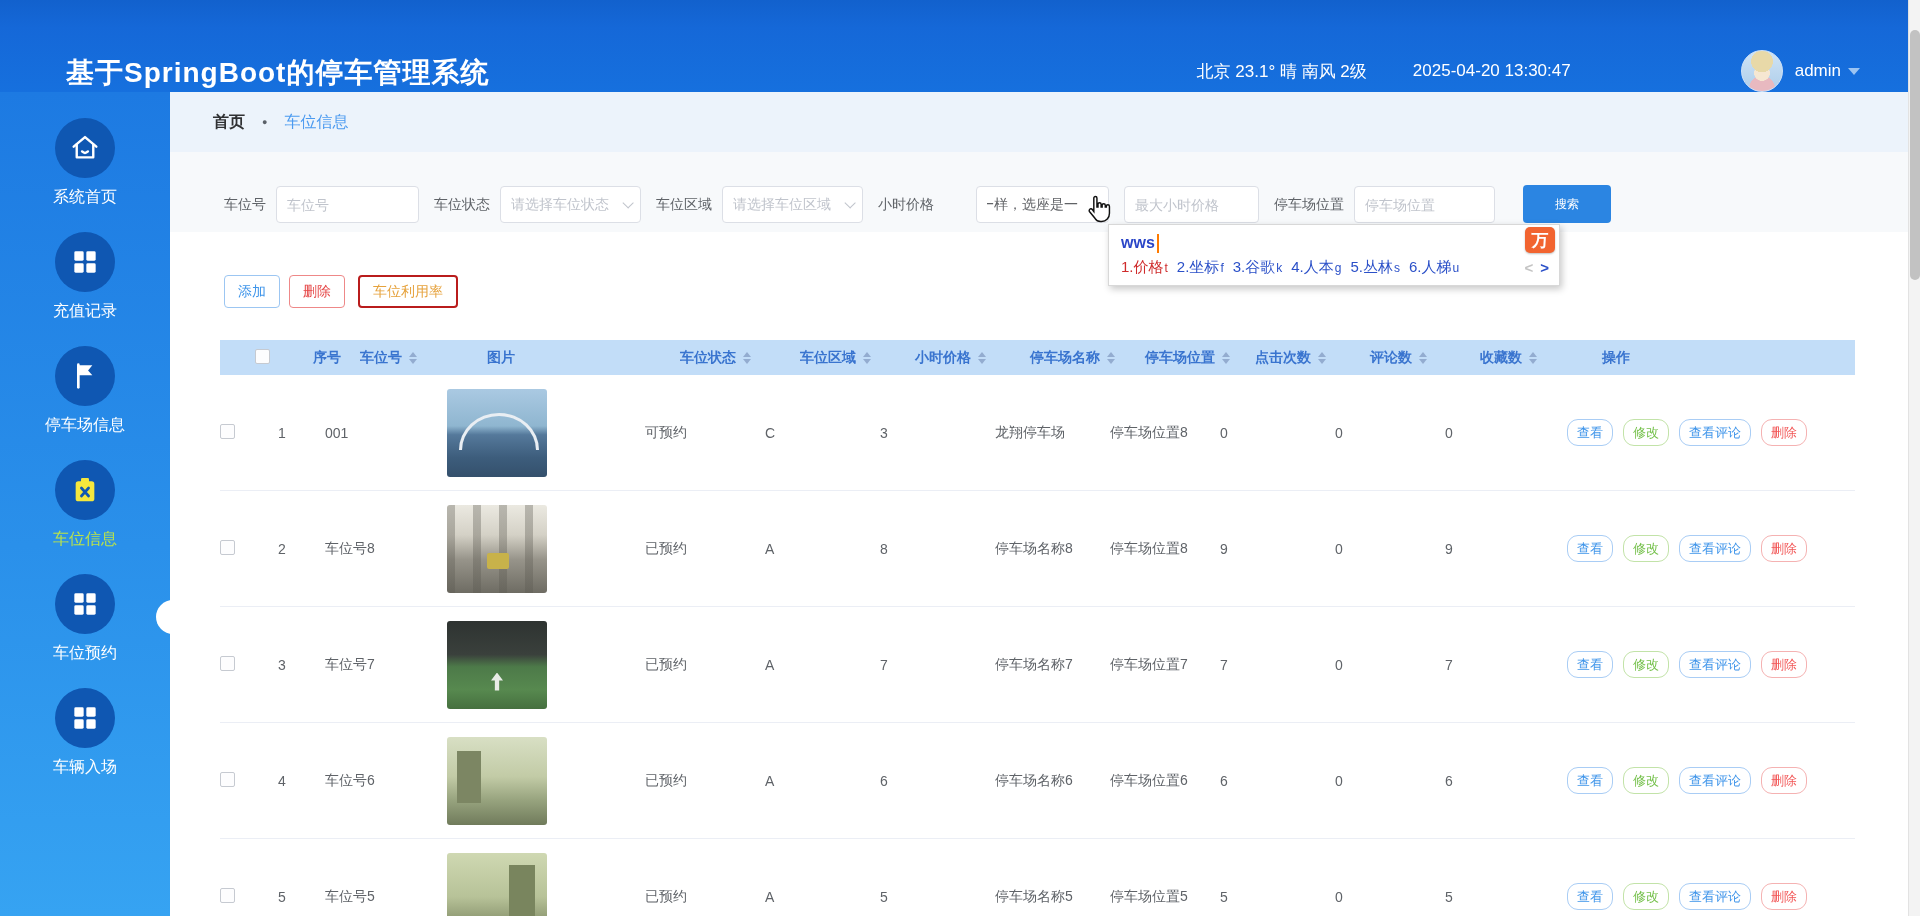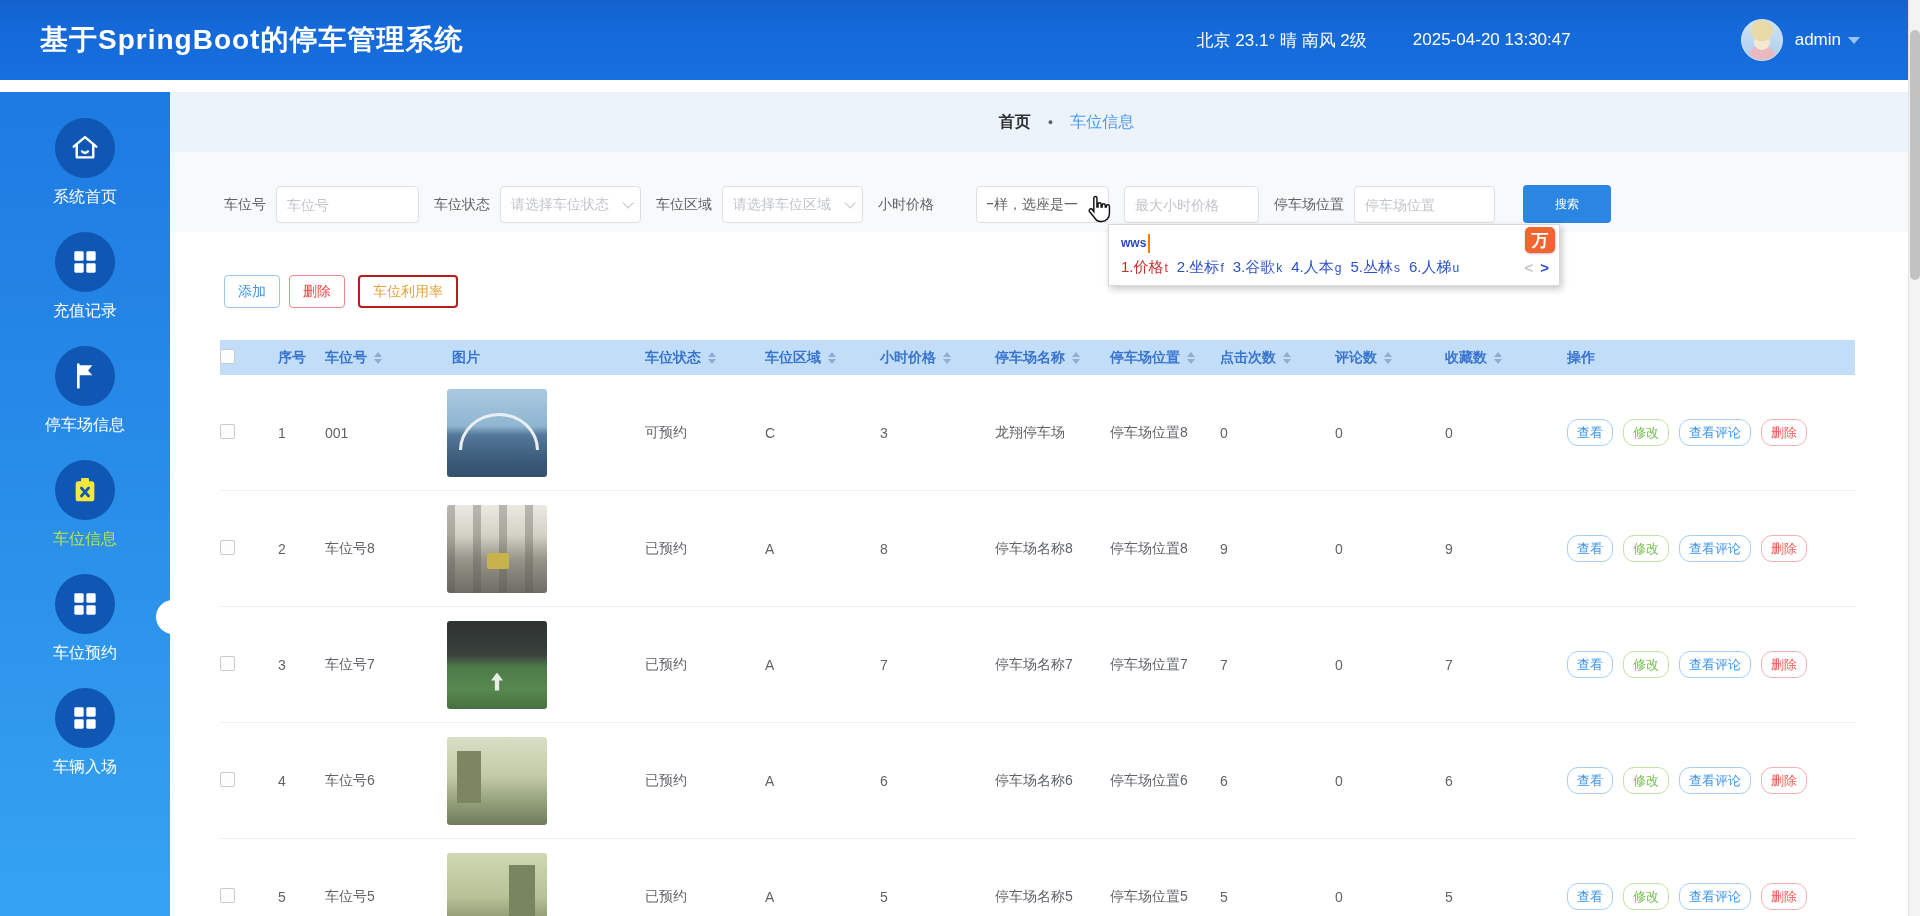--- a/index.html
+++ b/index.html
@@ -1,22 +1,22 @@
 <!DOCTYPE html>
 <html><head>
 <meta charset="utf-8">
 <style>
   * { margin:0; padding:0; box-sizing:border-box; }
   html,body { width:1920px; height:916px; overflow:hidden; }
   body { position:relative; font-family:"Liberation Sans","DejaVu Sans",sans-serif; background:#fff; color:#606266; }
 
   
-  .topbar { position:absolute; left:0; top:0; width:1920px; height:80px;
+  .topbar { position:absolute; left:0; top:0; width:1920px; height:92px;
     background:linear-gradient(180deg,#1261cd 0%,#1568d8 30%,#1670de 100%);
-    display:flex; align-items:center; z-index:30; }
+    display:flex; align-items:flex-end; z-index:30;padding-left:26px; }
   .app-title { color:#fff; font-size:28px; font-weight:bold; margin-left:40px; letter-spacing:1px; }
   .topbar-right { margin-left:auto; display:flex; align-items:center; color:#fff; font-size:17px; margin-right:60px; }
   .weather { margin-right:46px; }
   .datetime { margin-right:170px; }
   .avatar { width:42px; height:42px; border-radius:50%; margin-right:12px; border:1px solid #cfe2f8;
     background:
       radial-gradient(circle at 50% 26%, #e8d9a8 0 30%, transparent 31%),
       radial-gradient(circle at 50% 55%, #f6e7d2 0 26%, transparent 27%),
       radial-gradient(circle at 50% 95%, #e8b9c0 0 30%, transparent 31%),
       linear-gradient(180deg,#cfe4f6 0%,#aecdea 100%); }
@@ -29,21 +29,21 @@
     background:linear-gradient(180deg,#1d7ae2 0%,#2a90ea 55%,#36a3f2 100%); z-index:20; padding-top:16px; }
   .sb-item { height:114px; display:flex; flex-direction:column; align-items:center; padding-top:10px; cursor:pointer; }
   .sb-circle { width:60px; height:60px; border-radius:50%; background:#0f57b2; display:flex; align-items:center; justify-content:center; }
   .sb-circle svg { width:32px; height:32px; }
   .sb-label { margin-top:9px; color:#fff; font-size:16px; }
   .sb-item.active .sb-label { color:#b9e24b; }
   .notch { position:absolute; left:156px; top:600px; width:34px; height:34px; border-radius:50%; background:#fff; z-index:21; }
 
   
   .content { position:absolute; left:170px; top:92px; width:1750px; height:824px; background:#fff; }
-  .crumb-band { height:60px; background:#ecf3fb; display:flex; align-items:center; padding-left:43px;justify-content:center; }
+  .crumb-band { height:60px; background:#ecf3fb; display:flex; align-items:center; padding-left:43px; }
   .crumb-home { font-size:16px; font-weight:bold; color:#303133; }
   .crumb-sep { font-size:9px; color:#5a6068; margin:0 17px; }
   .crumb-cur { font-size:16px; color:#4b9af0; }
 
   .filter-band { height:80px; background:#f7f9fb; display:flex; align-items:flex-end; padding:0 0 9px 54px; }
   .f-group { display:flex; align-items:center; margin-right:15px; }
   .f-label { font-size:14px; color:#5f6368; margin-right:10px; white-space:nowrap; }
   .f-input, .f-select { height:37px; background:#fff; border:1px solid #dcdfe6; border-radius:4px;
     font-size:14px; color:#606266; padding:0 10px; font-family:inherit; }
   .f-input::placeholder { color:#c0c4cc; }
@@ -59,21 +59,21 @@
   .toolbar { margin:43px 0 0 54px; display:flex; }
   .tb-btn { height:33px; background:#fff; border-radius:4px; font-size:14px; padding:0 13px; cursor:pointer; font-family:inherit; }
   .tb-add { color:#3f95ea; border:1px solid #9cc6f2; margin-right:9px; }
   .tb-del { color:#e54545; border:1px solid #e88; margin-right:13px; }
   .tb-util { color:#e6a23c; border:2px solid #b91c1c; }
 
   
   .ptable { margin:32px 0 0 50px; width:1635px; }
   .trow { display:grid; grid-template-columns:30px 60px 130px 200px 120px 115px 115px 115px 110px 115px 110px 115px 300px;
     align-items:center; }
-  .thead { background:#c2ddf8; height:35px; }
+  .thead { background:#c2ddf8; height:35px;padding-left:35px; }
   .thead .hcell { font-size:14px; font-weight:bold; color:#3974cf; display:flex; align-items:center; }
   .drow { height:116px; border-bottom:1px solid #ebeef5; background:#fff; }
   .cell { font-size:14px; color:#5f6368; }
   .pl28{ padding-left:28px; } .pl15{ padding-left:15px; } .pl12{ padding-left:12px; }
   .pl7{ padding-left:7px; } .pl5{ padding-left:5px; }
   .checkbox { width:15px; height:15px; border:1px solid #c6cad1; background:#fdfdfe; border-radius:2px;
     display:inline-block; cursor:pointer; justify-self:center; }
   .sort { display:inline-flex; flex-direction:column; margin-left:7px; }
   .sort i { display:block; width:0; height:0; border-left:4px solid transparent; border-right:4px solid transparent; }
   .sort .up { border-bottom:5px solid #93acd0; margin-bottom:2px; }
@@ -95,21 +95,21 @@
   .t-room2::before { content:""; position:absolute; right:12px; top:12px; width:26px; height:56px; background:#79855e; }
   .ops { display:flex; gap:10px; }
   .op-btn { height:27px; padding:0 9px; background:#fff; border-radius:11px; font-size:13px; cursor:pointer; font-family:Liberation Sans, sans-serif; white-space:nowrap; }
   .op-view, .op-comment { color:#3f95ea; border:1px solid #a9cdf5; }
   .op-edit { color:#74c04a; border:1px solid #c2e3a8; }
   .op-del { color:#f25555; border:1px solid #f5b2b2; }
 
   
   .ime { position:absolute; left:1108px; top:224px; width:452px; height:62px; background:#fff;
     border:1px solid #d8d8d8; box-shadow:2px 3px 7px rgba(0,0,0,.22); z-index:60; padding:5px 10px 0 12px; }
-  .ime-comp { font-size:12px; font-weight:bold; color:#2b46c8; height:26px; display:flex; align-items:center; }
+  .ime-comp { font-size:16px; font-weight:bold; color:#2b46c8; height:26px; display:flex; align-items:center; }
   .ime-caret { display:inline-block; width:2px; height:19px; background:#ff7a00; margin-left:2px; }
   .ime-cands { display:flex; align-items:center; gap:9px; font-size:15px; margin-top:2px; }
   .cand { color:#2b50c8; white-space:nowrap; cursor:pointer; }
   .cand .code { font-size:12px; margin-left:1px; }
   .cand.first { color:#cf2b2b; }
   .ime-arrows { margin-left:auto; display:flex; gap:7px; font-size:15px; font-weight:bold; }
   .arrow-prev { color:#c4c4c4; } .arrow-next { color:#2b50c8; cursor:pointer; }
   .ime-logo { position:absolute; right:4px; top:2px; width:30px; height:26px; background:#f26430; border-radius:5px;
     color:#fff; font-size:17px; font-weight:bold; display:flex; align-items:center; justify-content:center;
     box-shadow:0 1px 2px rgba(0,0,0,.25); }

